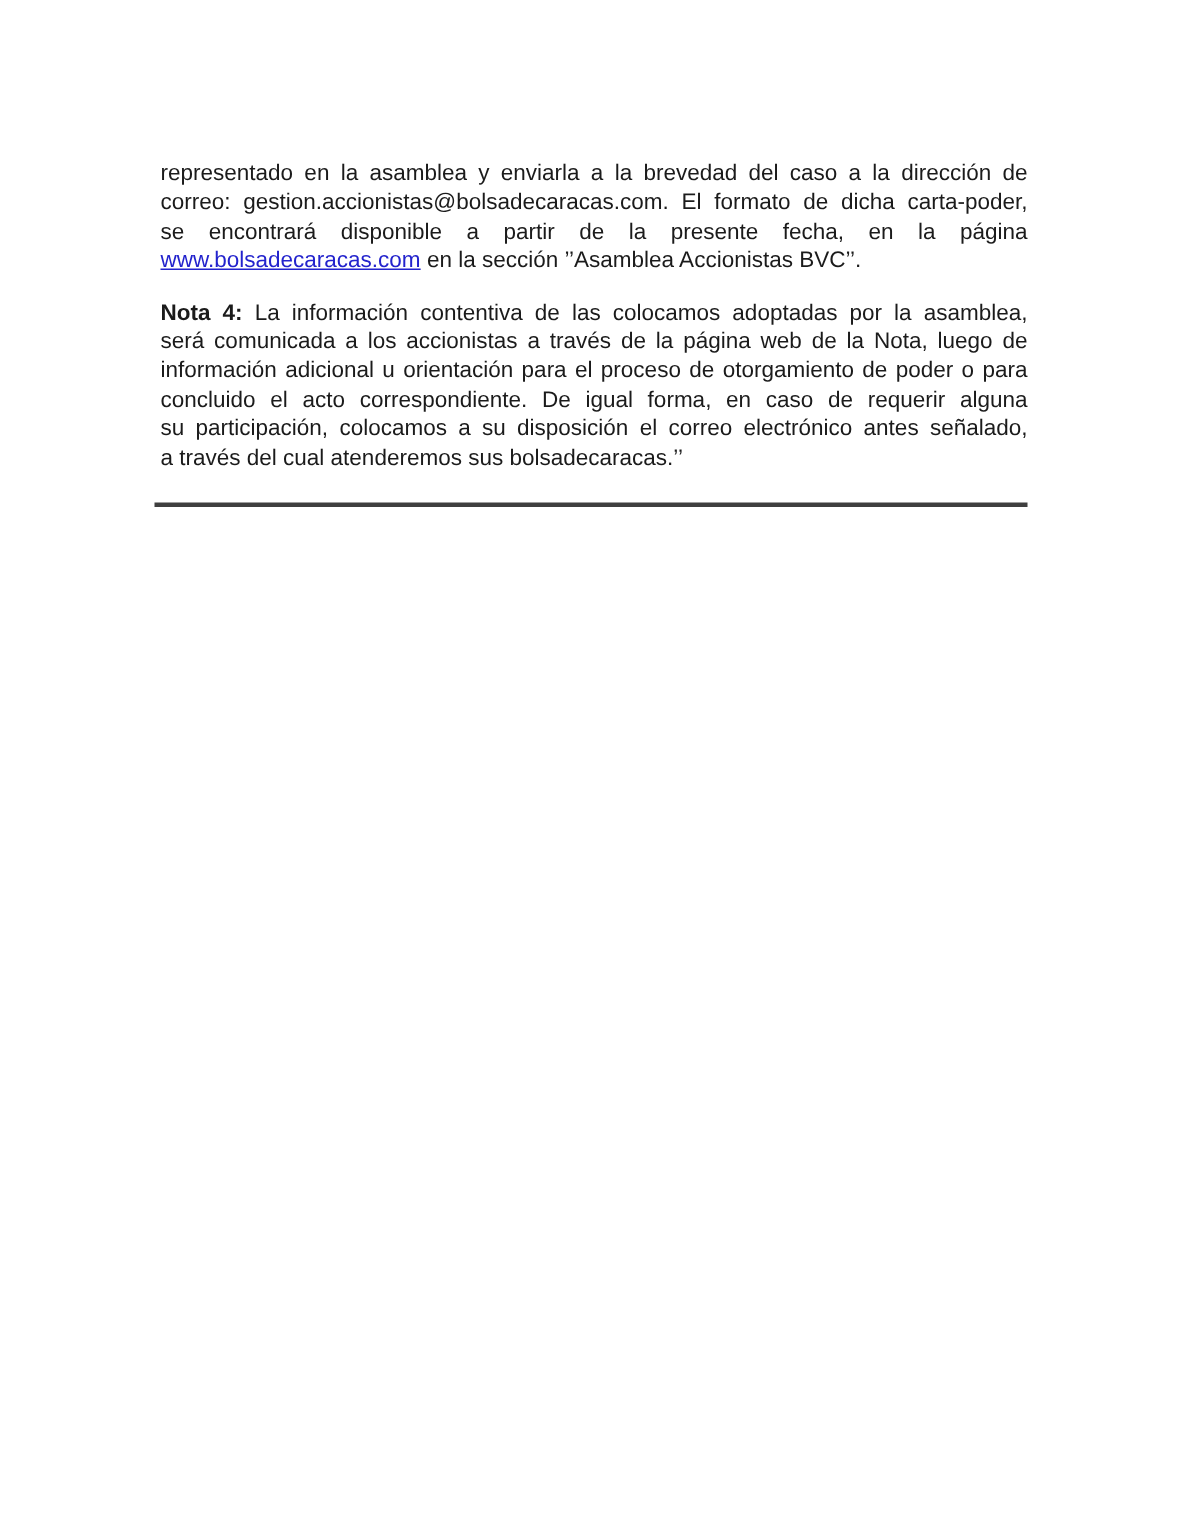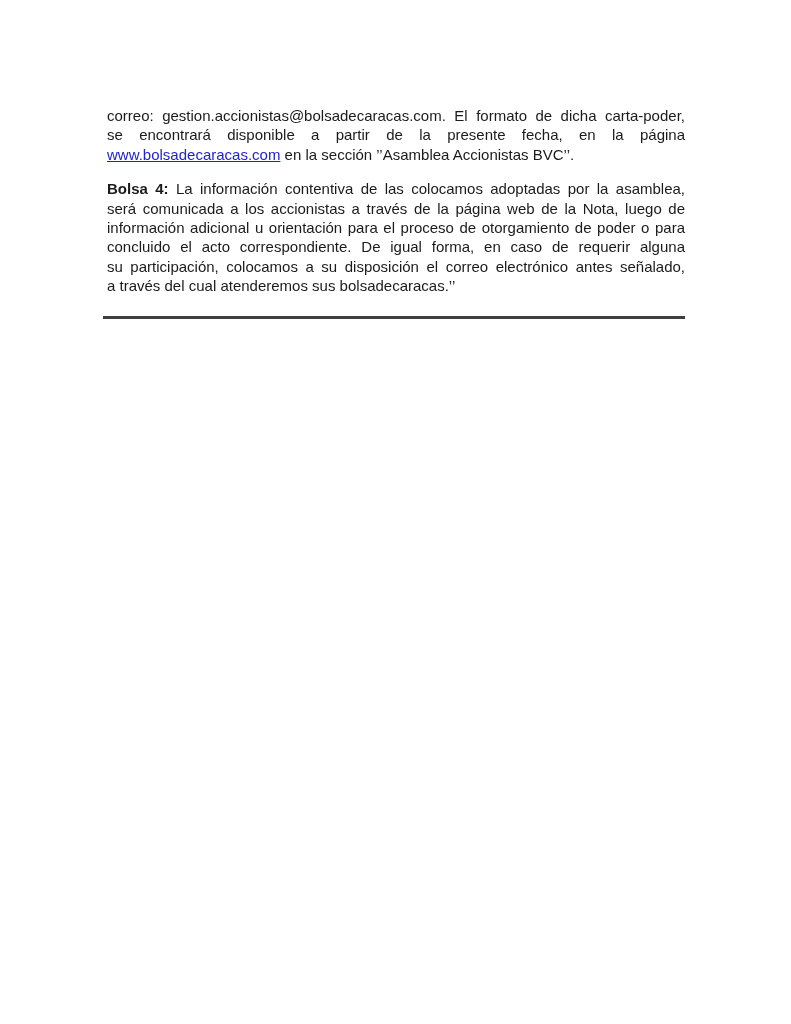--- a/index.html
+++ b/index.html
@@ -56,27 +56,28 @@
     background: var(--rule-color);
   }
 </style>
 </head>
 <body>
 
 <div class="page">
   <div class="content">
 
     <div class="paragraph">
+      <p class="line">representado en la asamblea y enviarla a la brevedad del caso a la dirección de</p>
       <p class="line">correo: gestion.accionistas@bolsadecaracas.com. El formato de dicha carta-poder,</p>
       <p class="line">se encontrará disponible a partir de la presente fecha, en la página</p>
       <p class="line last-line"><a class="doc-link" href="#">www.bolsadecaracas.com</a><span> en la sección ’’Asamblea Accionistas BVC’’.</span></p>
     </div>
 
     <div class="paragraph">
-      <p class="line"><span class="note-label">Bolsa 4:</span><span> La información contentiva de las colocamos adoptadas por la asamblea,</span></p>
+      <p class="line"><span class="note-label">Nota 4:</span><span> La información contentiva de las colocamos adoptadas por la asamblea,</span></p>
       <p class="line">será comunicada a los accionistas a través de la página web de la Nota, luego de</p>
       <p class="line">información adicional u orientación para el proceso de otorgamiento de poder o para</p>
       <p class="line">concluido el acto correspondiente. De igual forma, en caso de requerir alguna</p>
       <p class="line">su participación, colocamos a su disposición el correo electrónico antes señalado,</p>
       <p class="line last-line">a través del cual atenderemos sus bolsadecaracas.’’</p>
     </div>
 
     <div class="rule"></div>
 
   </div>

